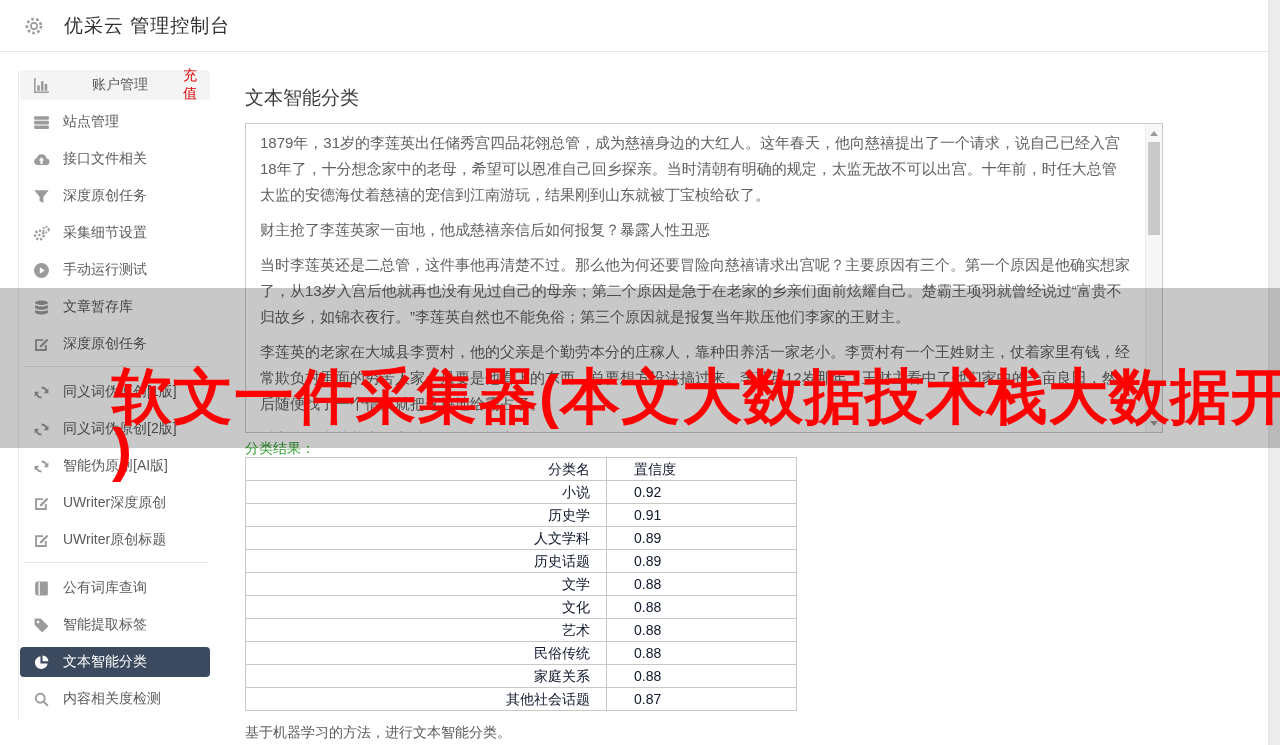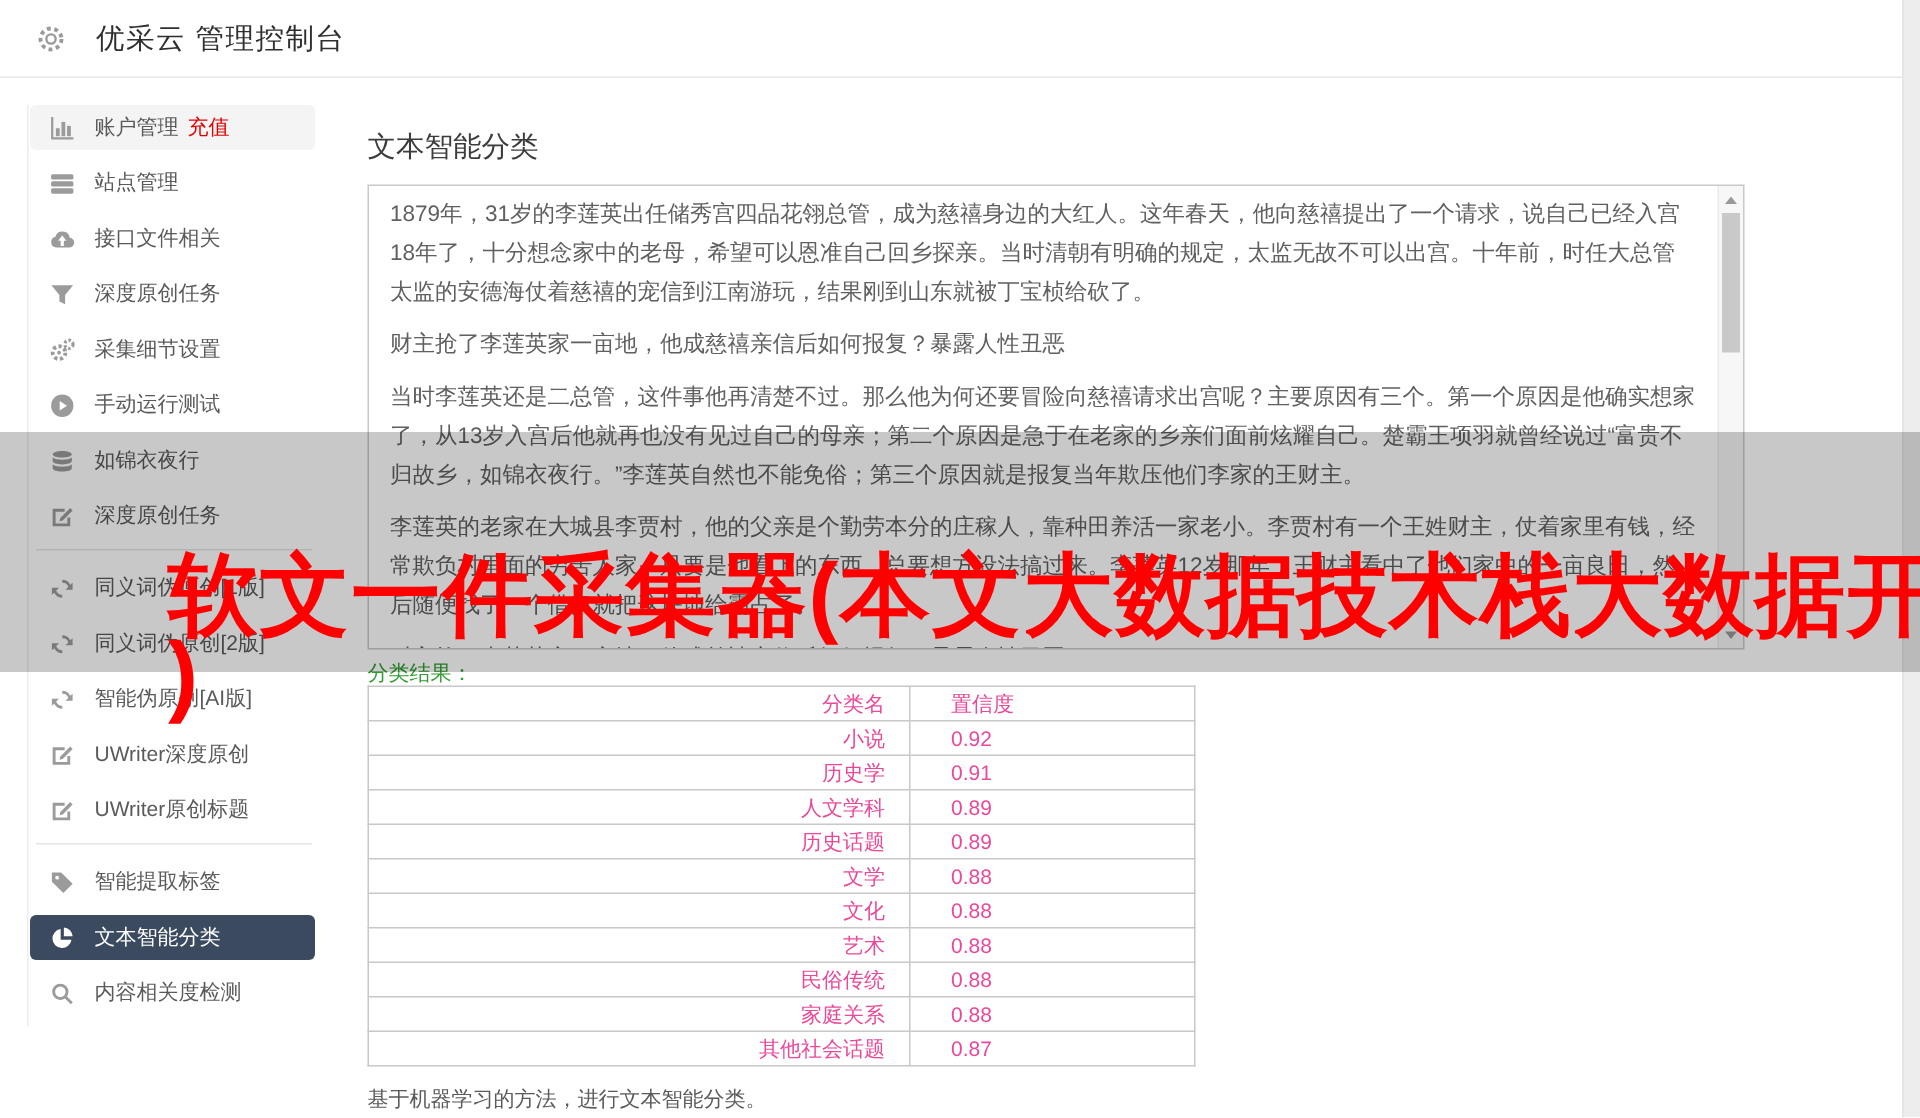--- a/index.html
+++ b/index.html
@@ -19,21 +19,21 @@
 
   
   #sidebar { position:absolute; left:18px; top:70px; width:192px; z-index:1;
     border-left:1px solid #ececec; padding-left:1px; }
   .side-item { height:30px; margin-bottom:7px; display:flex; align-items:center;
     padding:0 8px 0 13px; border-radius:4px; cursor:pointer; color:#5a5a5a; font-size:14px; }
   .side-item .icn { width:17px; height:17px; display:inline-flex; flex:none; }
   .side-item .icn svg { width:17px; height:17px; }
   .side-item .lbl { margin-left:13px; white-space:nowrap; }
   .side-item .badge { margin-left:6px; color:#e10000; font-size:14px; }
-  .side-item.first { background:#f4f4f4; }
+  .side-item.first { background:#f4f4f4;gap:29px; }
   .side-item.active { background:#3b4a5f; color:#fff; }
   .side-divider { border:0; border-top:1px solid #e5e5e5; margin:6px 2px 10px 4px; }
 
   
   #page-title { position:absolute; left:245px; top:85px; font-size:19px; color:#3c3c3c; z-index:1; }
 
   #textbox { position:absolute; left:245px; top:123px; width:918px; height:310px;
     border:1px solid #c9c9c9; background:#fff; overflow:hidden; z-index:1; }
   #textbox .txt { position:absolute; left:0; top:0; right:17px; bottom:0;
     padding:6px 14px; overflow:hidden; font-size:15px; line-height:26px; color:#606060; }
@@ -48,21 +48,21 @@
     border-bottom:5px solid #9a9a9a; }
   .tri-down { width:0; height:0; border-left:4px solid transparent; border-right:4px solid transparent;
     border-top:5px solid #9a9a9a; }
   .tb-thumb { position:absolute; left:2px; top:18px; width:12px; height:93px; background:#c9c9c9; }
 
   #results-label { position:absolute; left:245px; top:440px; font-size:14px; color:#2f9d2f; z-index:1; }
 
   #results-table { position:absolute; left:245px; top:457px; width:552px;
     border-collapse:collapse; table-layout:fixed; z-index:1; }
   #results-table th, #results-table td { border:1px solid #c8c8c8; height:23px;
-    font-size:14px; font-weight:normal; color:#ec4899; padding:0; line-height:22px; }
+    font-size:14px; font-weight:normal; color:#0f172a; padding:0; line-height:22px; }
   #results-table .c1 { width:361px; text-align:right; padding-right:16px; }
   #results-table .c2 { text-align:left; padding-left:27px; }
 
   #footer-note { position:absolute; left:245px; top:724px; font-size:14px; color:#5a5a5a; z-index:1; }
 
   
   #overlay-band { position:absolute; left:0; top:288px; width:1280px; height:160px;
     background:rgba(0,0,0,0.215); z-index:10; pointer-events:none; }
   #watermark { position:absolute; left:112px; top:370px; z-index:11; pointer-events:none;
     color:#ff0000; font-size:60px; line-height:53px; font-weight:bold; letter-spacing:1px; white-space:nowrap; }
@@ -146,21 +146,21 @@
           </svg>
         </span>
         <span class="lbl">手动运行测试</span>
       </div>
       <div class="side-item">
         <span class="icn">
           <svg viewBox="0 0 16 16">
             <path class="g" d="M8 1.5c3.3 0 6 .9 6 2.1S11.3 5.7 8 5.7 2 4.8 2 3.6 4.7 1.5 8 1.5zm6 4.2v2.2c0 1.2-2.7 2.1-6 2.1s-6-.9-6-2.1V5.7C3.2 6.6 5.4 7.1 8 7.1s4.8-.5 6-1.4zm0 4.4v2.3c0 1.2-2.7 2.1-6 2.1s-6-.9-6-2.1v-2.3c1.2.9 3.4 1.4 6 1.4s4.8-.5 6-1.4z"></path>
           </svg>
         </span>
-        <span class="lbl">如锦衣夜行</span>
+        <span class="lbl">文章暂存库</span>
       </div>
       <div class="side-item">
         <span class="icn">
           <svg viewBox="0 0 16 16">
             <path class="g" d="M2 3h7.5v1.8H3.8v7.4h7.4V8.5H13v5.5H2z"></path>
             <path class="g" d="M6.8 8.8 13 2.5l1.5 1.5-6.2 6.3-2 .5z"></path>
           </svg>
         </span>
         <span class="lbl">深度原创任务</span>
       </div>
@@ -201,20 +201,29 @@
       <div class="side-item">
         <span class="icn">
           <svg viewBox="0 0 16 16">
             <path class="g" d="M2 3h7.5v1.8H3.8v7.4h7.4V8.5H13v5.5H2z"></path>
             <path class="g" d="M6.8 8.8 13 2.5l1.5 1.5-6.2 6.3-2 .5z"></path>
           </svg>
         </span>
         <span class="lbl">UWriter原创标题</span>
       </div>
       <hr class="side-divider">
+      <div class="side-item">
+        <span class="icn">
+          <svg viewBox="0 0 16 16">
+            <path class="g" d="M4.2 1.5H13a1 1 0 0 1 1 1v11a1 1 0 0 1-1 1H4.2A2.2 2.2 0 0 1 2 12.3V3.7a2.2 2.2 0 0 1 2.2-2.2z"></path>
+            <rect x="5.2" y="1.8" width="1.2" height="12.4" fill="#fff"></rect>
+          </svg>
+        </span>
+        <span class="lbl">公有词库查询</span>
+      </div>
       <div class="side-item">
         <span class="icn">
           <svg viewBox="0 0 16 16">
             <path class="g" d="M1.5 1.5h5.8l7.2 7.2-5.8 5.8-7.2-7.2z"></path>
             <circle cx="4.8" cy="4.8" r="1.2" fill="#fff"></circle>
           </svg>
         </span>
         <span class="lbl">智能提取标签</span>
       </div>
       <div class="side-item active">

